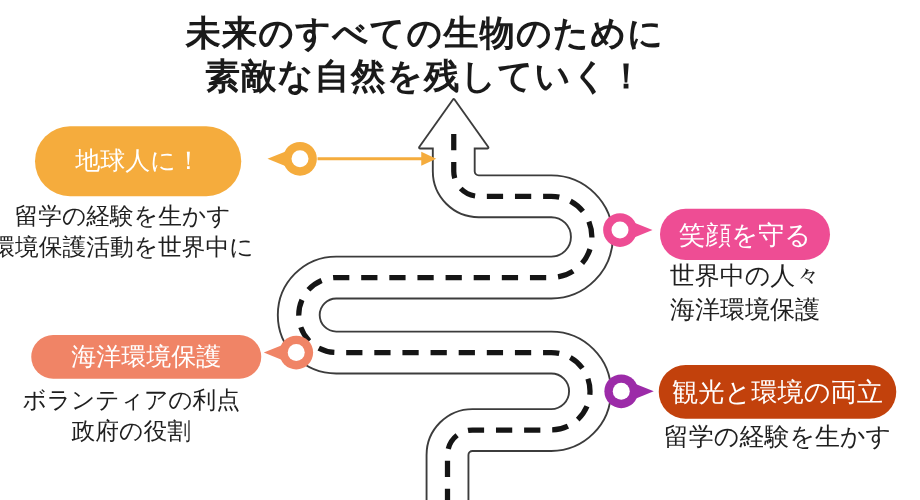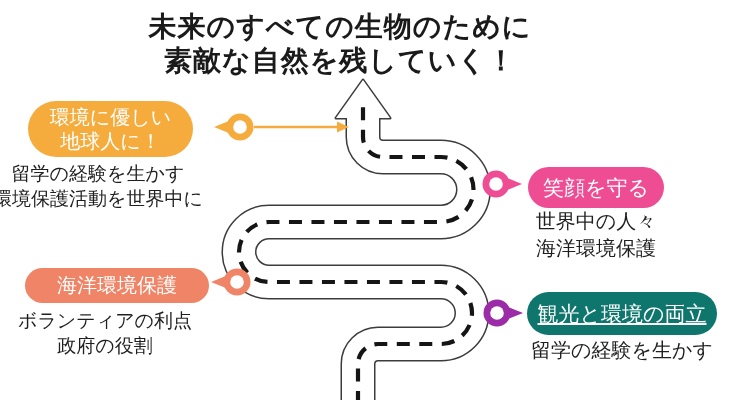--- a/index.html
+++ b/index.html
@@ -70,21 +70,20 @@
       <circle cx="497" cy="313" r="6.8" fill="#ffffff"></circle>
     </g>
   </svg>
 
   <div class="title">
     <div>未来のすべての生物のために</div>
     <div>素敵な自然を残していく！</div>
   </div>
 
   <div class="pill pill-1" style="background-color: rgb(245, 172, 61);">
-    <span>環境に優しい</span>
     <span>地球人に！</span>
   </div>
   <div class="notes notes-1">
     <div>留学の経験を生かす</div>
     <div>環境保護活動を世界中に</div>
   </div>
 
   <div class="pill pill-2" style="background-color: rgb(238, 77, 148);">
     <span>笑顔を守る</span>
   </div>
@@ -94,20 +93,20 @@
   </div>
 
   <div class="pill pill-3" style="background-color: rgb(240, 132, 102);">
     <span>海洋環境保護</span>
   </div>
   <div class="notes notes-3">
     <div>ボランティアの利点</div>
     <div>政府の役割</div>
   </div>
 
-  <div class="pill pill-4" style="background-color: #0f766e; text-decoration: underline;">
+  <div class="pill pill-4" style="background-color: #c2410c;">
     <span>観光と環境の両立</span>
   </div>
   <div class="notes notes-4">
     <div>留学の経験を生かす</div>
   </div>
 
 </div>
 
 </body></html>

